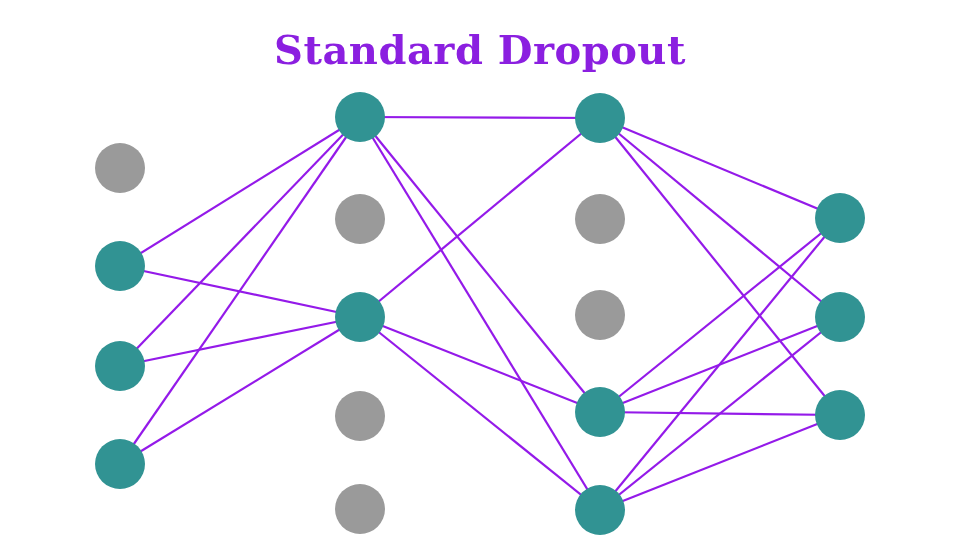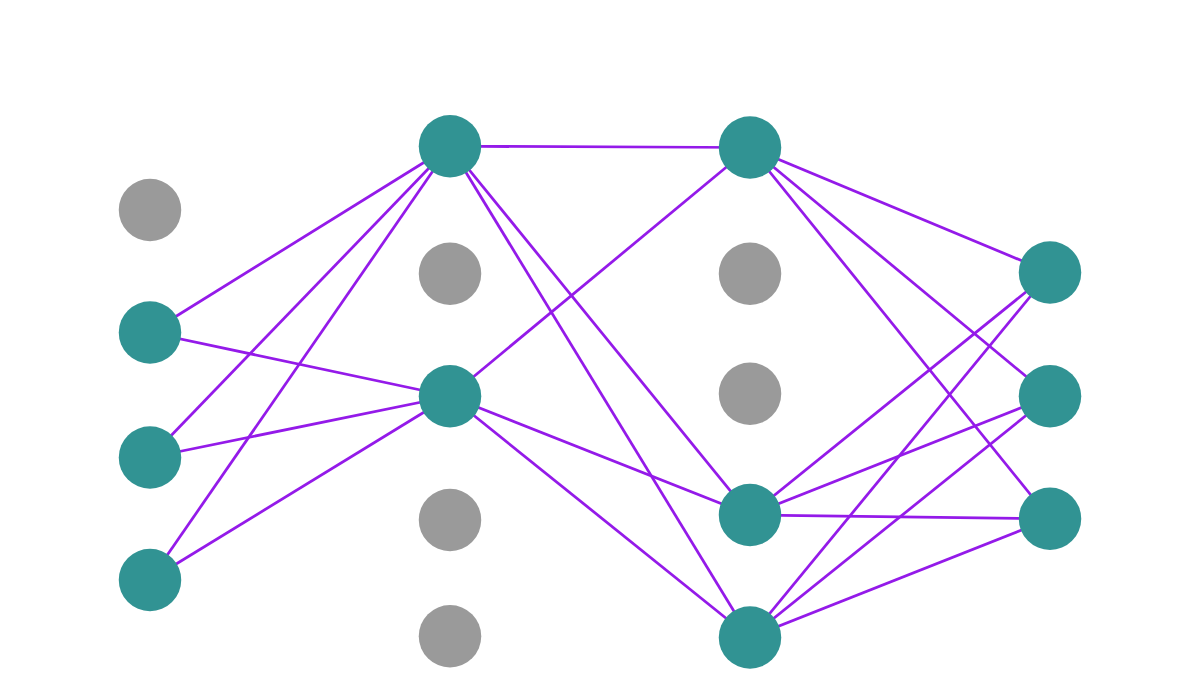--- a/index.html
+++ b/index.html
@@ -33,20 +33,21 @@
   svg.network {
     position: absolute;
     top: 0;
     left: 0;
   }
 </style>
 </head>
 <body style="background: rgb(255, 255, 255);">
 
 <div class="stage">
+  <h1 class="title">Standard Dropout</h1>
   <svg class="network" width="960" height="540" viewBox="0 0 960 540" xmlns="http://www.w3.org/2000/svg">
     <g>
         <line x1="120" y1="266" x2="360" y2="117" stroke="#941AE9" stroke-width="2.2"></line>
         <line x1="120" y1="266" x2="360" y2="317" stroke="#941AE9" stroke-width="2.2"></line>
         <line x1="120" y1="366" x2="360" y2="117" stroke="#941AE9" stroke-width="2.2"></line>
         <line x1="120" y1="366" x2="360" y2="317" stroke="#941AE9" stroke-width="2.2"></line>
         <line x1="120" y1="464" x2="360" y2="117" stroke="#941AE9" stroke-width="2.2"></line>
         <line x1="120" y1="464" x2="360" y2="317" stroke="#941AE9" stroke-width="2.2"></line>
         <line x1="360" y1="117" x2="600" y2="118" stroke="#941AE9" stroke-width="2.2"></line>
         <line x1="360" y1="117" x2="600" y2="412" stroke="#941AE9" stroke-width="2.2"></line>

